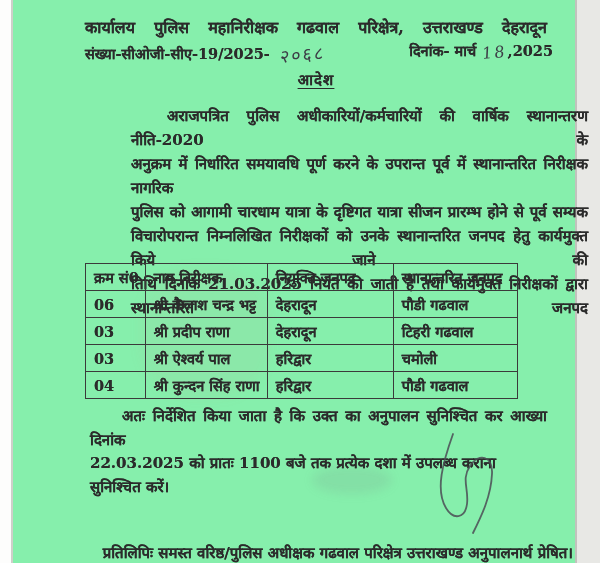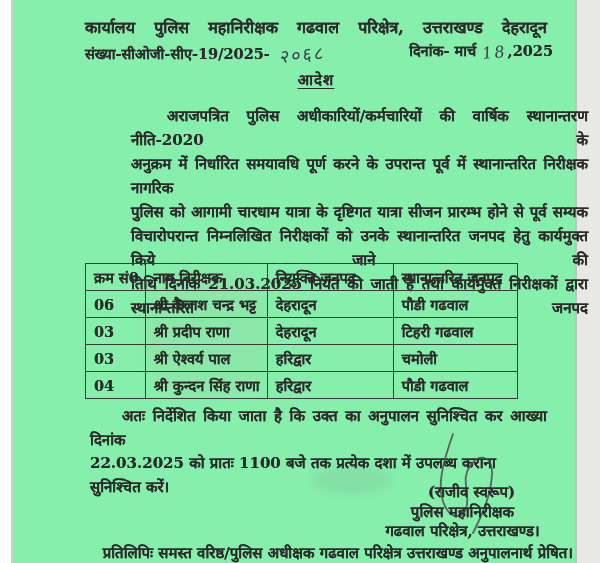--- a/index.html
+++ b/index.html
@@ -126,21 +126,16 @@
 
   <div class="abs para para2">
     <div class="jline ind2">अतः निर्देशित किया जाता है कि उक्त का अनुपालन सुनिश्चित कर आख्या दिनांक</div>
     <div class="lline">22.03.2025 को प्रातः 1100 बजे तक प्रत्येक दशा में उपलब्ध कराना सुनिश्चित करें।</div>
   </div>
 
   <svg class="ink" width="110" height="125" viewBox="0 0 110 125">
     <path d="M38 14 C28 42 20 70 31 88 C38 100 50 99 52 84 C54 69 46 59 55 46 C64 32 78 36 77 54 C76 76 67 95 58 113" fill="none" stroke="#4b4c55" stroke-width="1.8" stroke-linecap="round" opacity="0.85"></path>
   </svg>
 
-  <div class="abs sig">
-    <div class="name">(राजीव स्वरूप)</div>
-    <div>पुलिस महानिरीक्षक</div>
-    <div>गढवाल परिक्षेत्र, उत्तराखण्ड।</div>
-  </div>
 
   <div class="abs copyline">प्रतिलिपिः समस्त वरिष्ठ/पुलिस अधीक्षक गढवाल परिक्षेत्र उत्तराखण्ड अनुपालनार्थ प्रेषित।</div>
 
 </div>
 
 </body></html>

